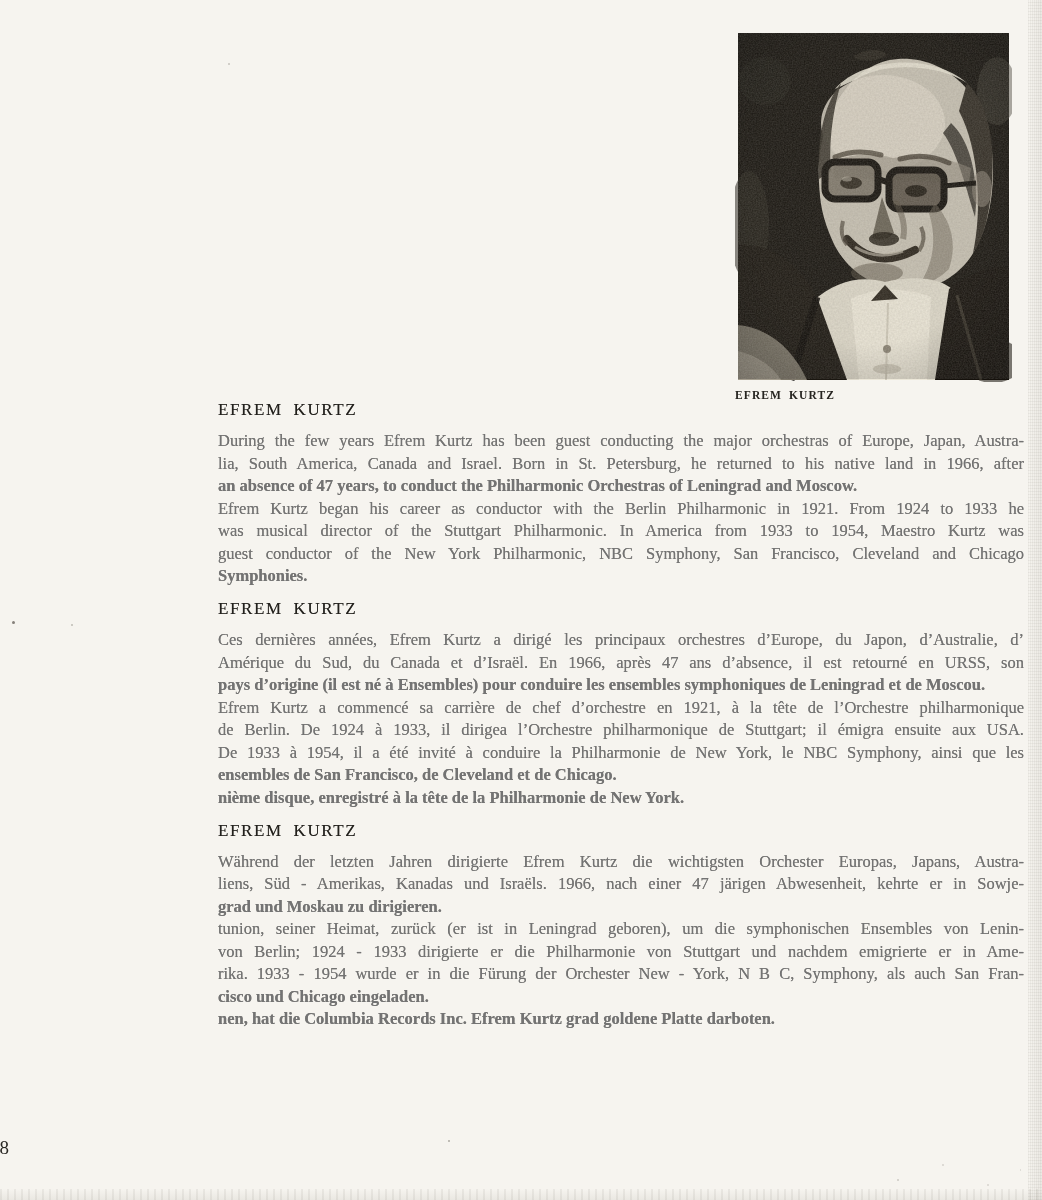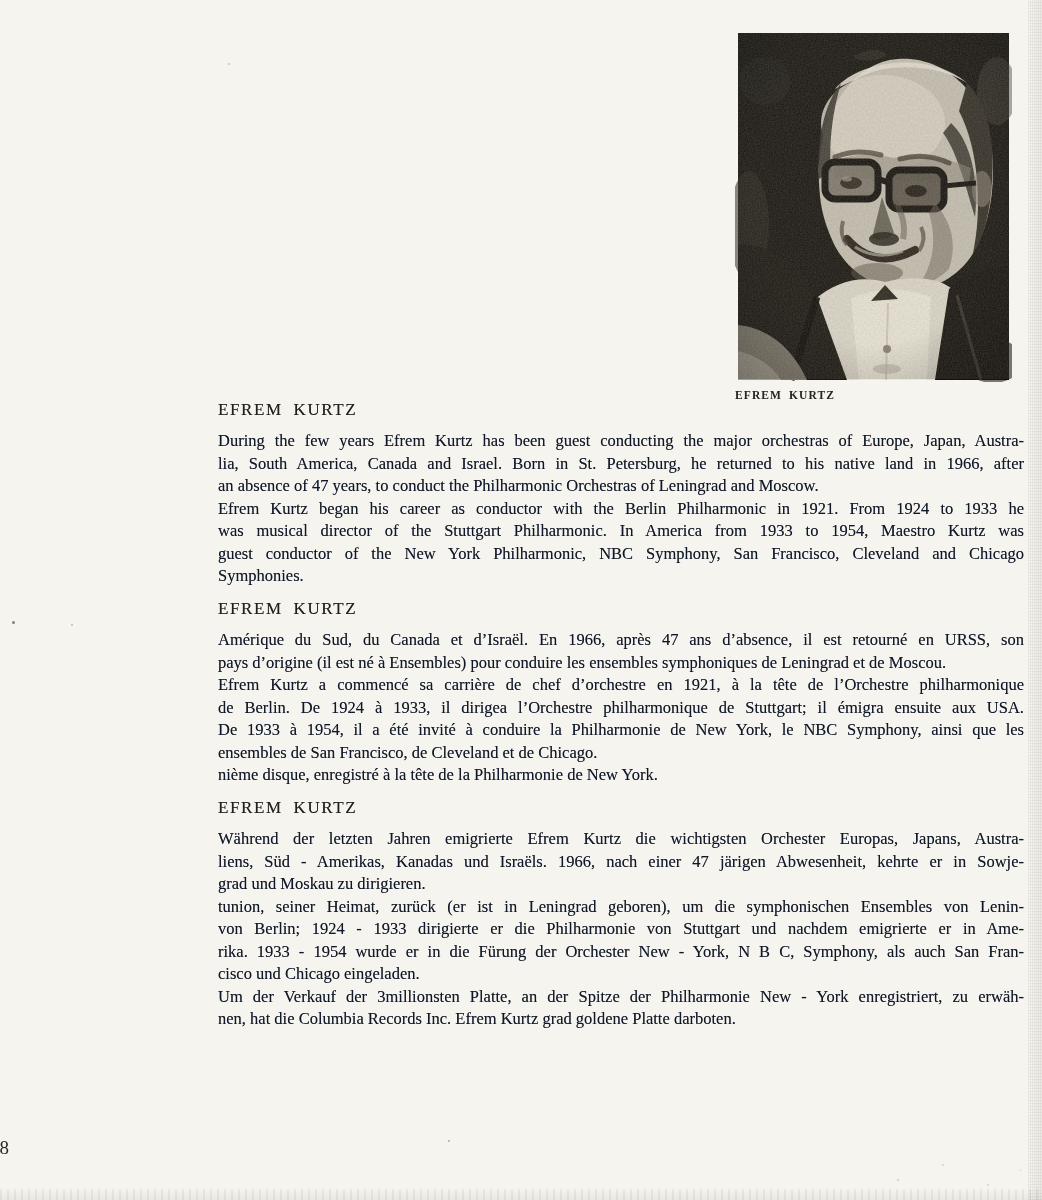--- a/index.html
+++ b/index.html
@@ -41,25 +41,25 @@
     color: #23211d;
     text-shadow: 0 0 0.4px rgba(35,33,29,0.55);
   }
   p.para { margin: 0; padding: 0; }
   .line {
     display: block;
     font-size: 16.5px;
     line-height: 22.5px;
     text-align: justify;
     text-align-last: justify;
-    color: #0f172a;
+    color: #737373;
     text-shadow: 0 0 0.45px rgba(38,36,32,0.5);
     white-space: normal;
   }
-  .line.last { text-align-last: left; }
+  .line.last { text-align-last: left; font-weight: bold; }
 
   
   .page-number {
     position: absolute; left: -11px; top: 1138px;
     font-size: 19px; line-height: 1;
     color: #2a2824;
     letter-spacing: 1px;
   }
 
   
@@ -198,48 +198,48 @@
         <p class="para">
           <span class="line">Efrem Kurtz began his career as conductor with the Berlin Philharmonic in 1921. From 1924 to 1933 he</span>
           <span class="line">was musical director of the Stuttgart Philharmonic. In America from 1933 to 1954, Maestro Kurtz was</span>
           <span class="line">guest conductor of the New York Philharmonic, NBC Symphony, San Francisco, Cleveland and Chicago</span>
           <span class="line last">Symphonies.</span>
         </p>
       </section>
       <section class="sec">
         <h2 class="heading">EFREM KURTZ</h2>
         <p class="para">
+          <span class="line">Ces dernières années, Efrem Kurtz a dirigé les principaux orchestres d’Europe, du Japon, d’Australie, d’</span>
           <span class="line">Amérique du Sud, du Canada et d’Israël. En 1966, après 47 ans d’absence, il est retourné en URSS, son</span>
           <span class="line last">pays d’origine (il est né à Ensembles) pour conduire les ensembles symphoniques de Leningrad et de Moscou.</span>
         </p>
         <p class="para">
           <span class="line">Efrem Kurtz a commencé sa carrière de chef d’orchestre en 1921, à la tête de l’Orchestre philharmonique</span>
           <span class="line">de Berlin. De 1924 à 1933, il dirigea l’Orchestre philharmonique de Stuttgart; il émigra ensuite aux USA.</span>
           <span class="line">De 1933 à 1954, il a été invité à conduire la Philharmonie de New York, le NBC Symphony, ainsi que les</span>
           <span class="line last">ensembles de San Francisco, de Cleveland et de Chicago.</span>
         </p>
         <p class="para">
           <span class="line last">nième disque, enregistré à la tête de la Philharmonie de New York.</span>
         </p>
       </section>
       <section class="sec">
         <h2 class="heading">EFREM KURTZ</h2>
         <p class="para">
-          <span class="line">Während der letzten Jahren emigrierte Efrem Kurtz die wichtigsten Orchester Europas, Japans, Austra-</span>
+          <span class="line">Während der letzten Jahren dirigierte Efrem Kurtz die wichtigsten Orchester Europas, Japans, Austra-</span>
           <span class="line">liens, Süd - Amerikas, Kanadas und Israëls. 1966, nach einer 47 järigen Abwesenheit, kehrte er in Sowje-</span>
           <span class="line last">grad und Moskau zu dirigieren.</span>
           <span class="line">tunion, seiner Heimat, zurück (er ist in Leningrad geboren), um die symphonischen Ensembles von Lenin-</span>
         </p>
         <p class="para">
           <span class="line">von Berlin; 1924 - 1933 dirigierte er die Philharmonie von Stuttgart und nachdem emigrierte er in Ame-</span>
           <span class="line">rika. 1933 - 1954 wurde er in die Fürung der Orchester New - York, N B C, Symphony, als auch San Fran-</span>
           <span class="line last">cisco und Chicago eingeladen.</span>
         </p>
         <p class="para">
-          <span class="line">Um der Verkauf der 3millionsten Platte, an der Spitze der Philharmonie New - York enregistriert, zu erwäh-</span>
           <span class="line last">nen, hat die Columbia Records Inc. Efrem Kurtz grad goldene Platte darboten.</span>
         </p>
       </section>
     </main>
 
   <div class="page-number">98</div>
 
   <div class="noise-right"></div>
   <div class="noise-bottom"></div>
   <div class="noise-corner"></div>

